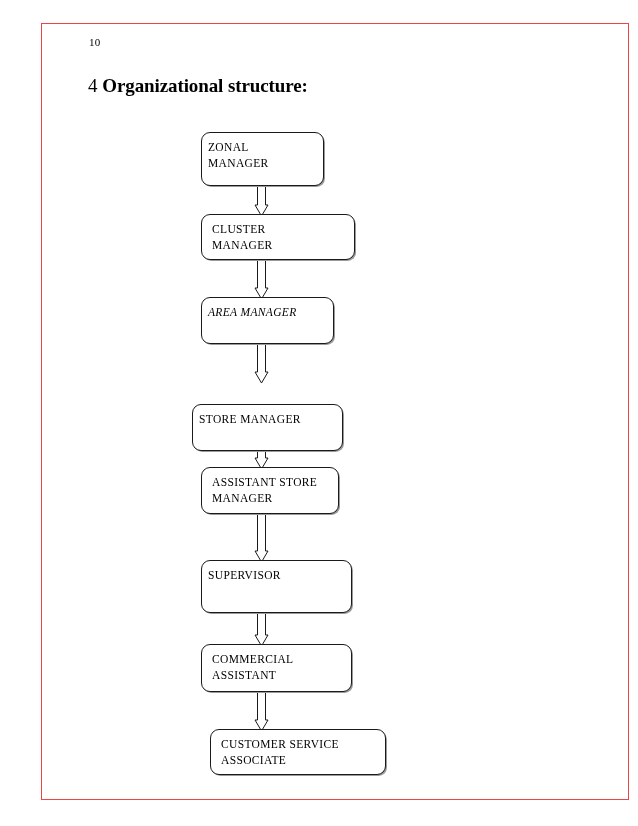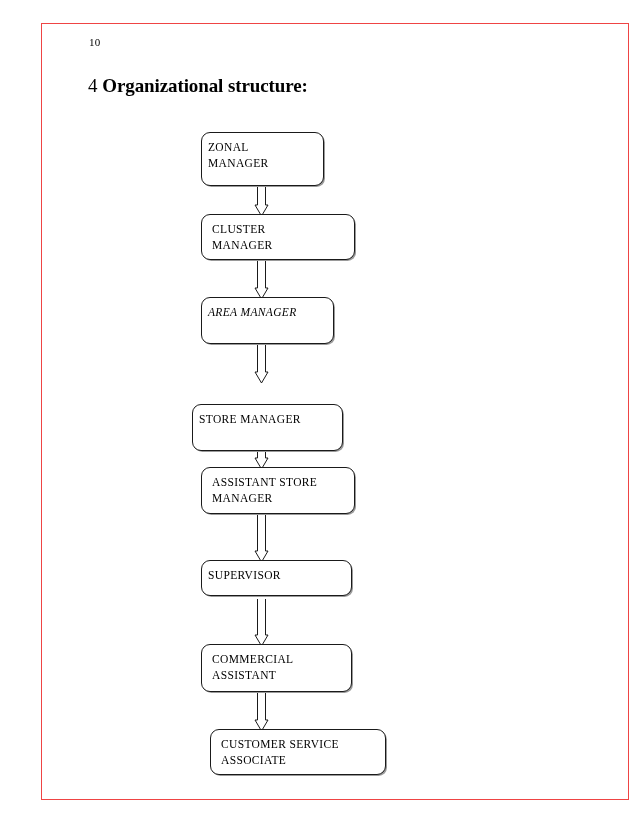--- a/index.html
+++ b/index.html
@@ -161,25 +161,25 @@
         <div class="node align-left" style="left: 159px; top: 190px; width: 154px; height: 46px;">
           <div class="node-label">CLUSTER
 MANAGER</div>
         </div>
         <div class="node align-center" style="left: 159px; top: 273px; width: 133px; height: 47px; font-style: italic;">
           <div class="node-label">AREA MANAGER</div>
         </div>
         <div class="node align-center" style="left: 150px; top: 357px; width: 151px; height: 47px; margin-top: 23px;">
           <div class="node-label">STORE MANAGER</div>
         </div>
-        <div class="node align-left" style="left: 159px; top: 443px; width: 154px; height: 47px;">
+        <div class="node align-left" style="left: 159px; top: 443px; width: 138px; height: 47px;">
           <div class="node-label">ASSISTANT STORE
 MANAGER</div>
         </div>
-        <div class="node align-center" style="left: 159px; top: 536px; width: 151px; height: 36px; padding-left: 20px;">
+        <div class="node align-center" style="left: 159px; top: 536px; width: 151px; height: 53px; padding-left: 20px;">
           <div class="node-label">SUPERVISOR</div>
         </div>
         <div class="node align-left" style="left: 159px; top: 620px; width: 151px; height: 48px;">
           <div class="node-label">COMMERCIAL
 ASSISTANT</div>
         </div>
         <div class="node align-left" style="left: 168px; top: 705px; width: 176px; height: 46px;">
           <div class="node-label">CUSTOMER SERVICE
 ASSOCIATE</div>
         </div>

